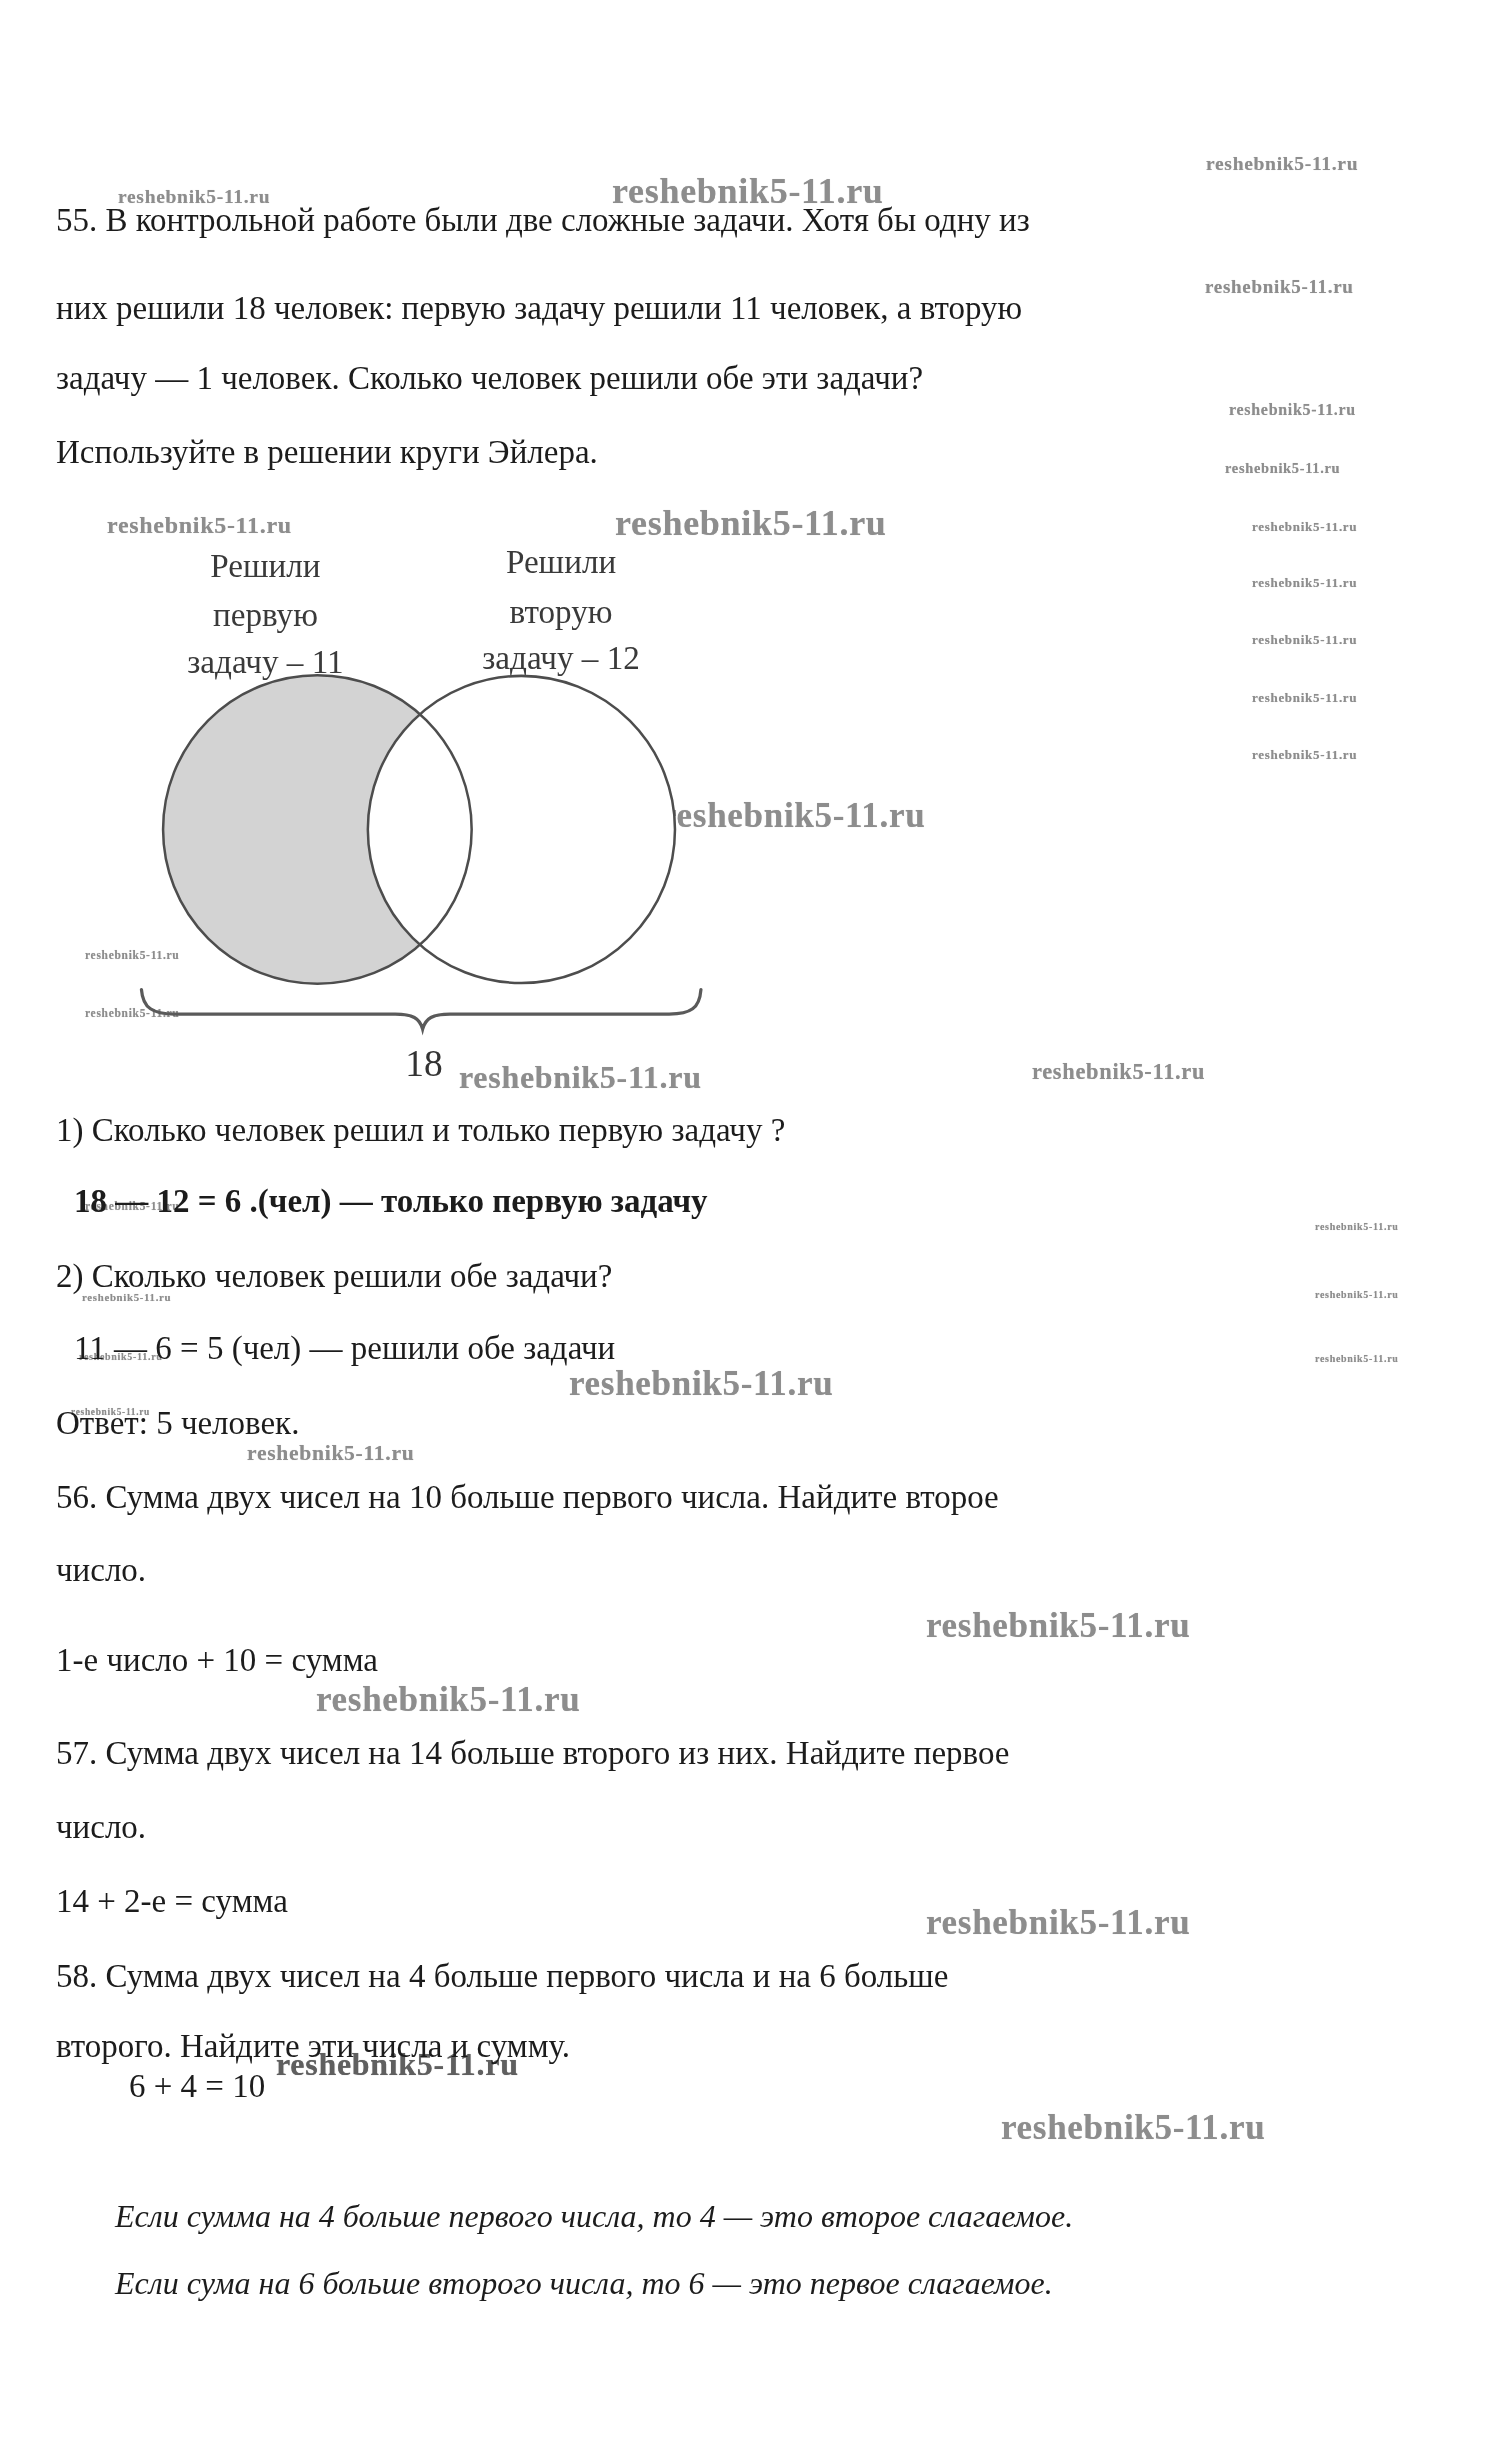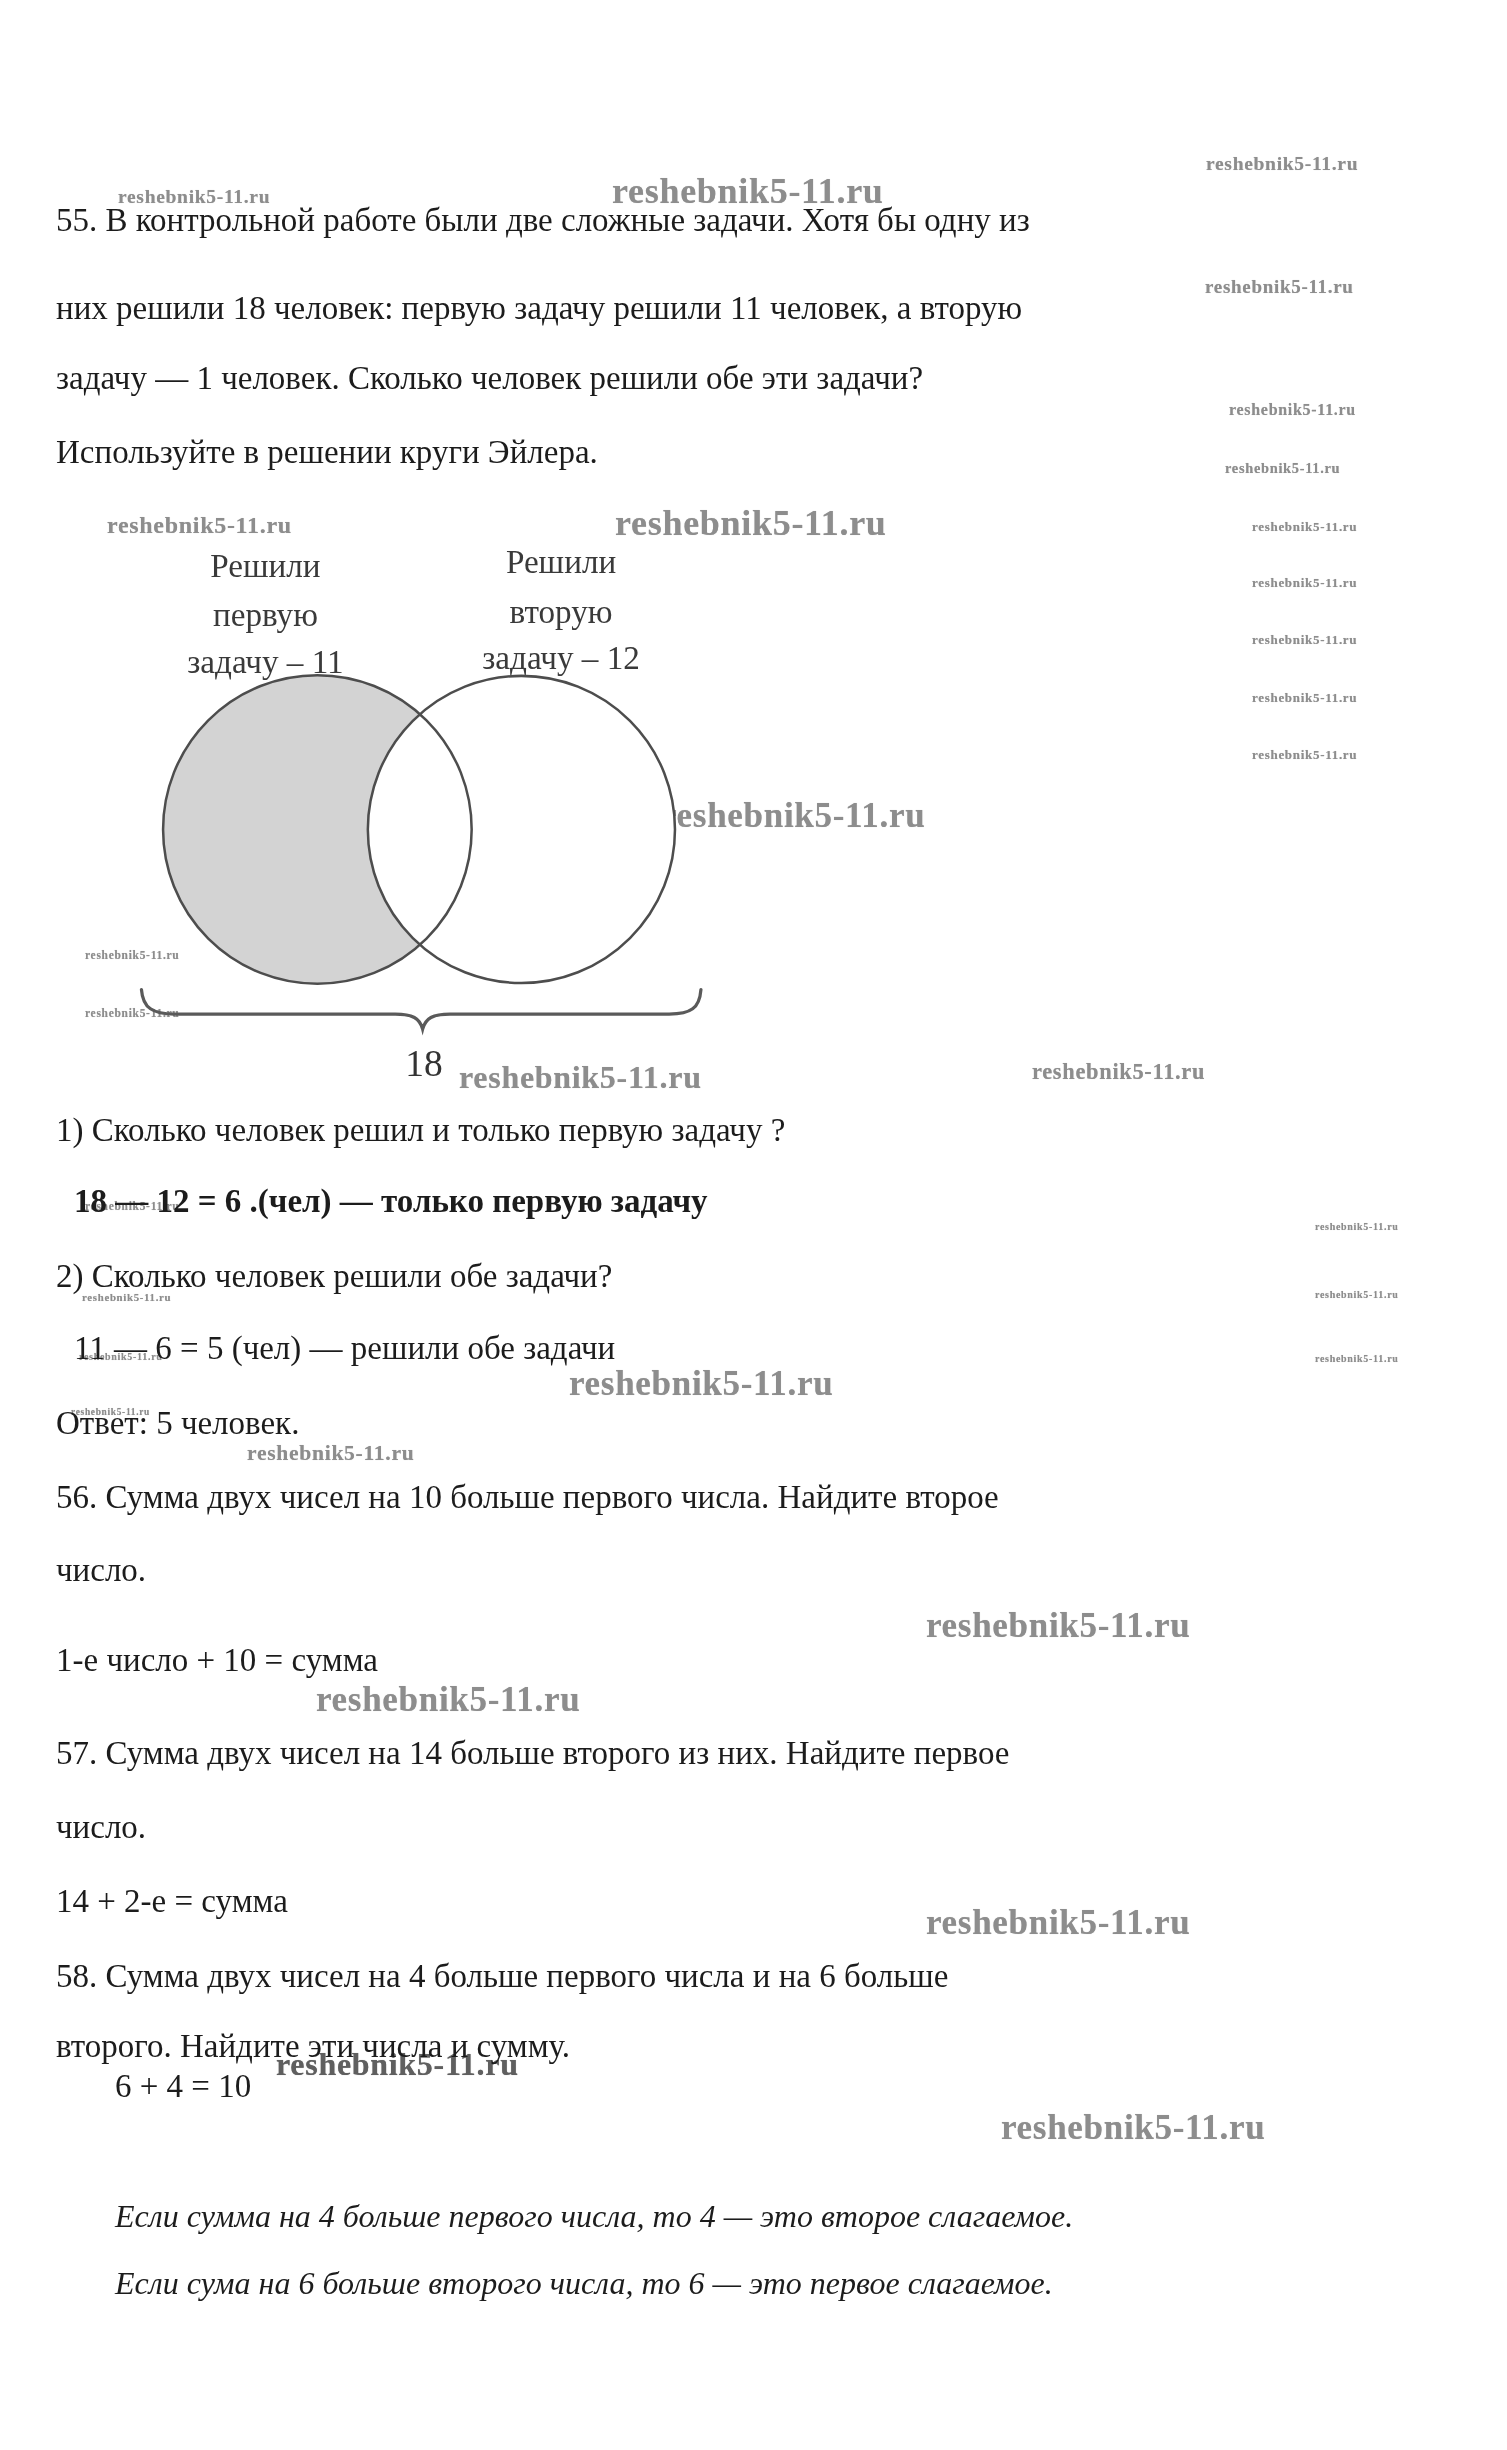--- a/index.html
+++ b/index.html
@@ -107,19 +107,19 @@
   <div class="abs body-line" style="left:56px;top:1478px;">56. Сумма двух чисел на 10 больше первого числа. Найдите второе</div>
   <div class="abs body-line" style="left:56px;top:1551px;">число.</div>
   <div class="abs formula" style="left:56px;top:1642px;">1-е число + 10 = сумма</div>
 
   <div class="abs body-line" style="left:56px;top:1734px;">57. Сумма двух чисел на 14 больше второго из них. Найдите первое</div>
   <div class="abs body-line" style="left:56px;top:1808px;">число.</div>
   <div class="abs formula" style="left:56px;top:1883px;">14 + 2-е = сумма</div>
 
   <div class="abs body-line" style="left:56px;top:1957px;">58. Сумма двух чисел на 4 больше первого числа и на 6 больше</div>
   <div class="abs body-line" style="left:56px;top:2027px;">второго. Найдите эти числа и сумму.</div>
-  <div class="abs formula" style="left:115px;top:2068px;">6 + 4 = 10</div>
+  <div class="abs formula" style="left:129px;top:2068px;">6 + 4 = 10</div>
 
   <div class="abs note" style="left:115px;top:2198px;">Если сумма на 4 больше первого числа, то 4 — это второе слагаемое.</div>
   <div class="abs note" style="left:115px;top:2265px;">Если сума на 6 больше второго числа, то 6 — это первое слагаемое.</div>
 
 </div>
 
 
 </body></html>

